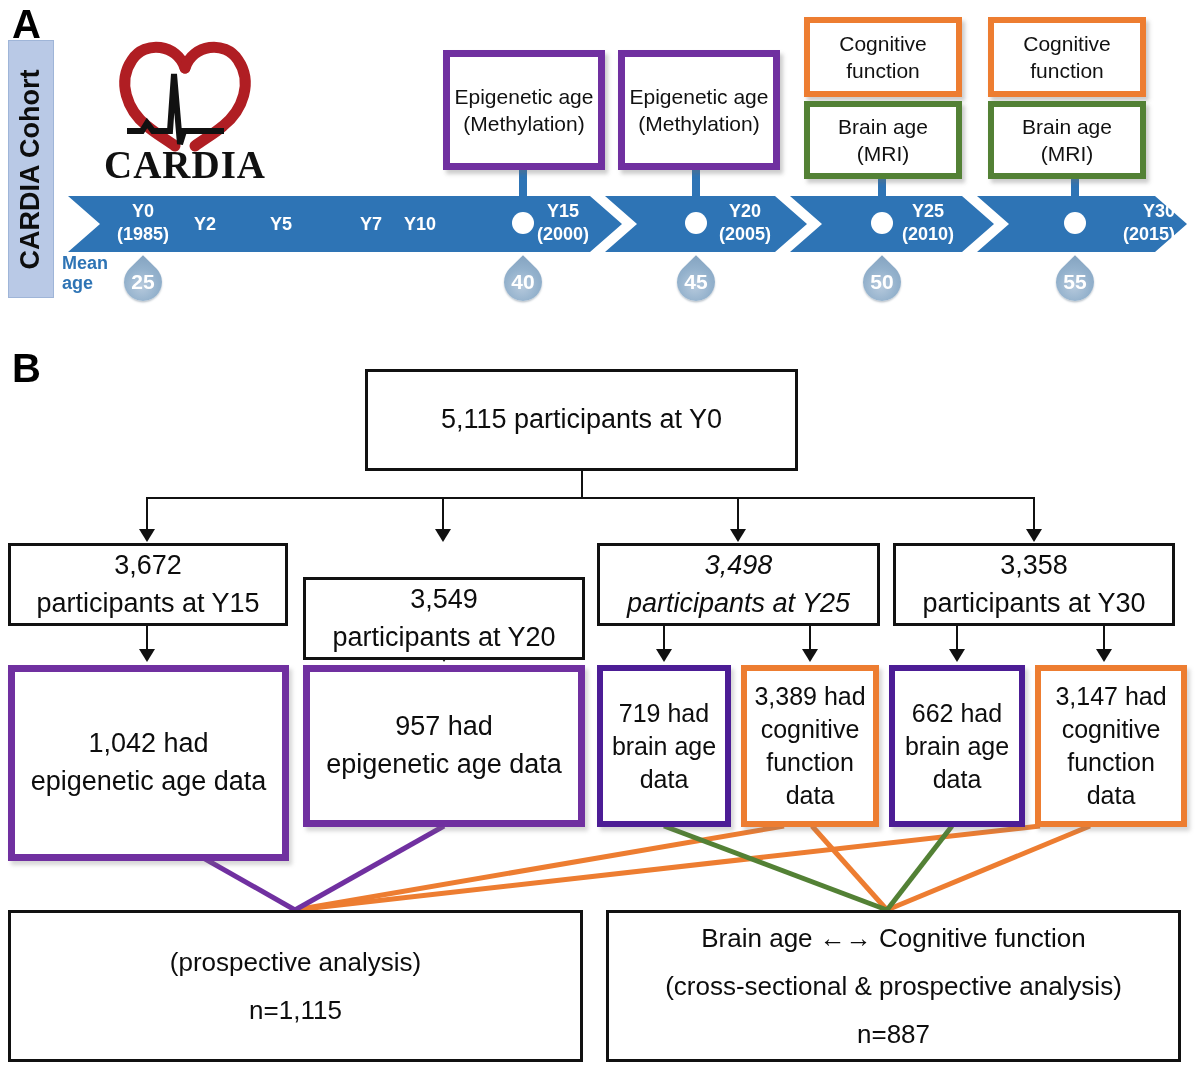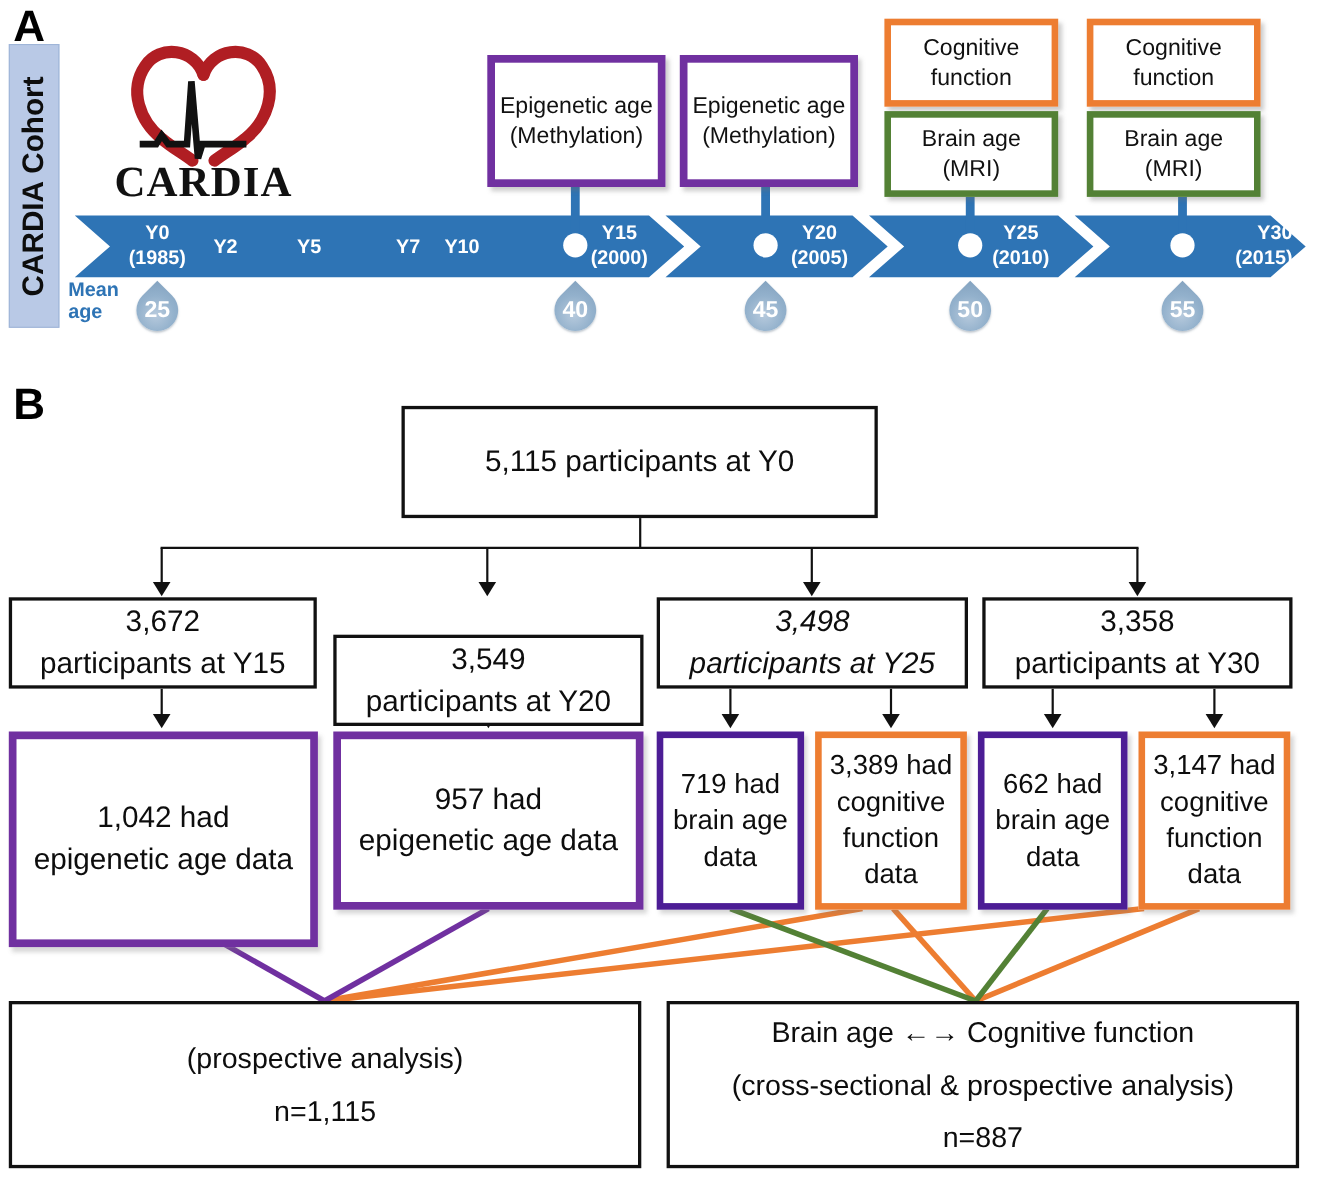--- a/index.html
+++ b/index.html
@@ -247,21 +247,21 @@
     <span class="l">3,389 had</span>
     <span class="l">cognitive</span>
     <span class="l">function</span>
     <span class="l">data</span>
   </div>
   <div class="bbox green narrow" style="left:889px;top:665px;width:136px;height:162px;">
     <span class="l">662 had</span>
     <span class="l">brain age</span>
     <span class="l">data</span>
   </div>
-  <div class="bbox orange narrow" style="left:1035px;top:665px;width:138px;height:162px;">
+  <div class="bbox orange narrow" style="left:1035px;top:665px;width:152px;height:162px;">
     <span class="l">3,147 had</span>
     <span class="l">cognitive</span>
     <span class="l">function</span>
     <span class="l">data</span>
   </div>
 
   <div class="bbox black wide" style="left:8px;top:910px;width:575px;height:152px;">
     <span class="l">(prospective analysis)</span>
     <span class="l">n=1,115</span>
   </div>

